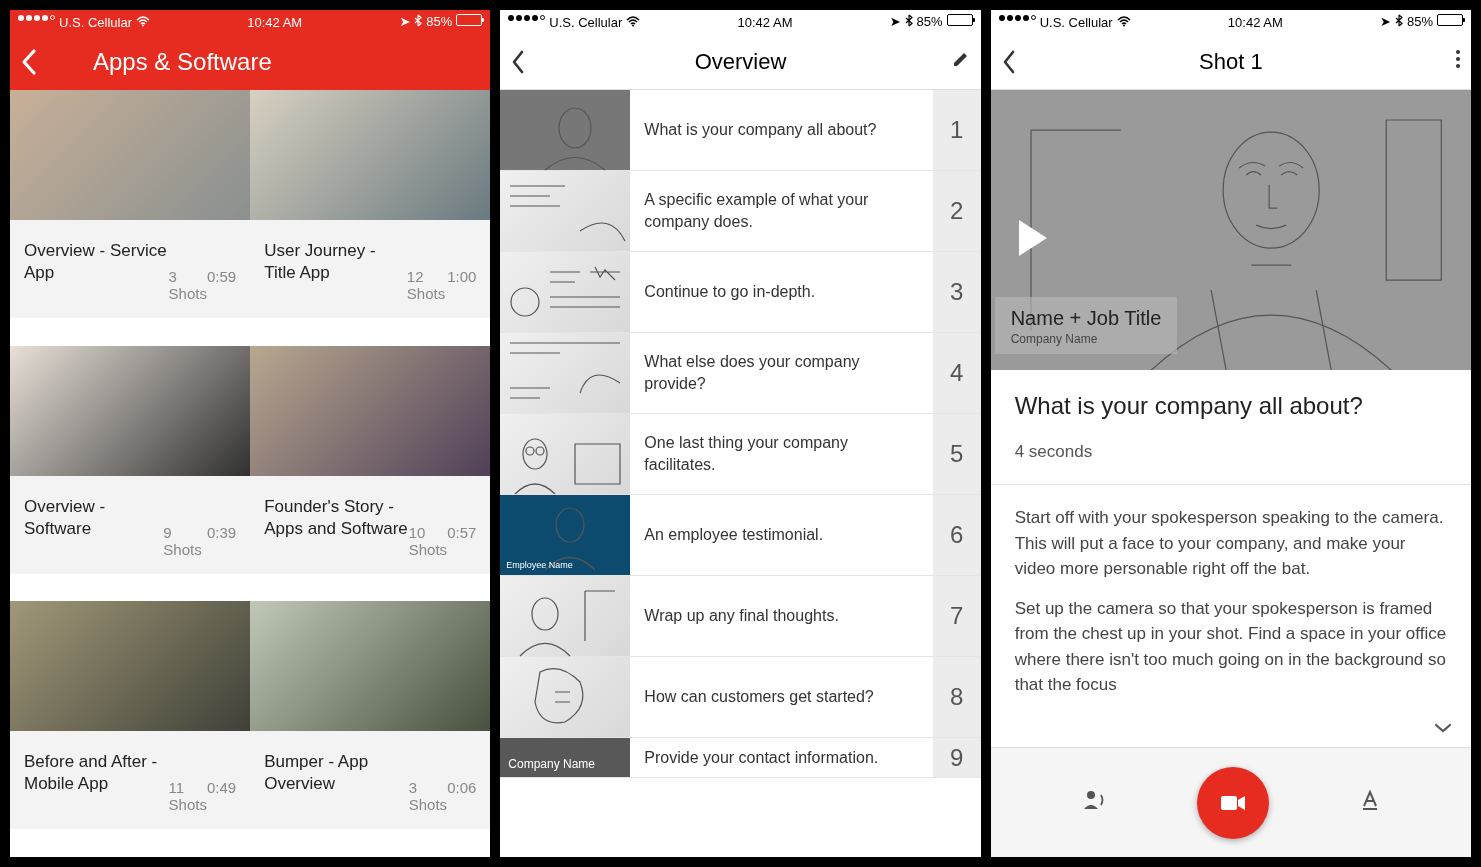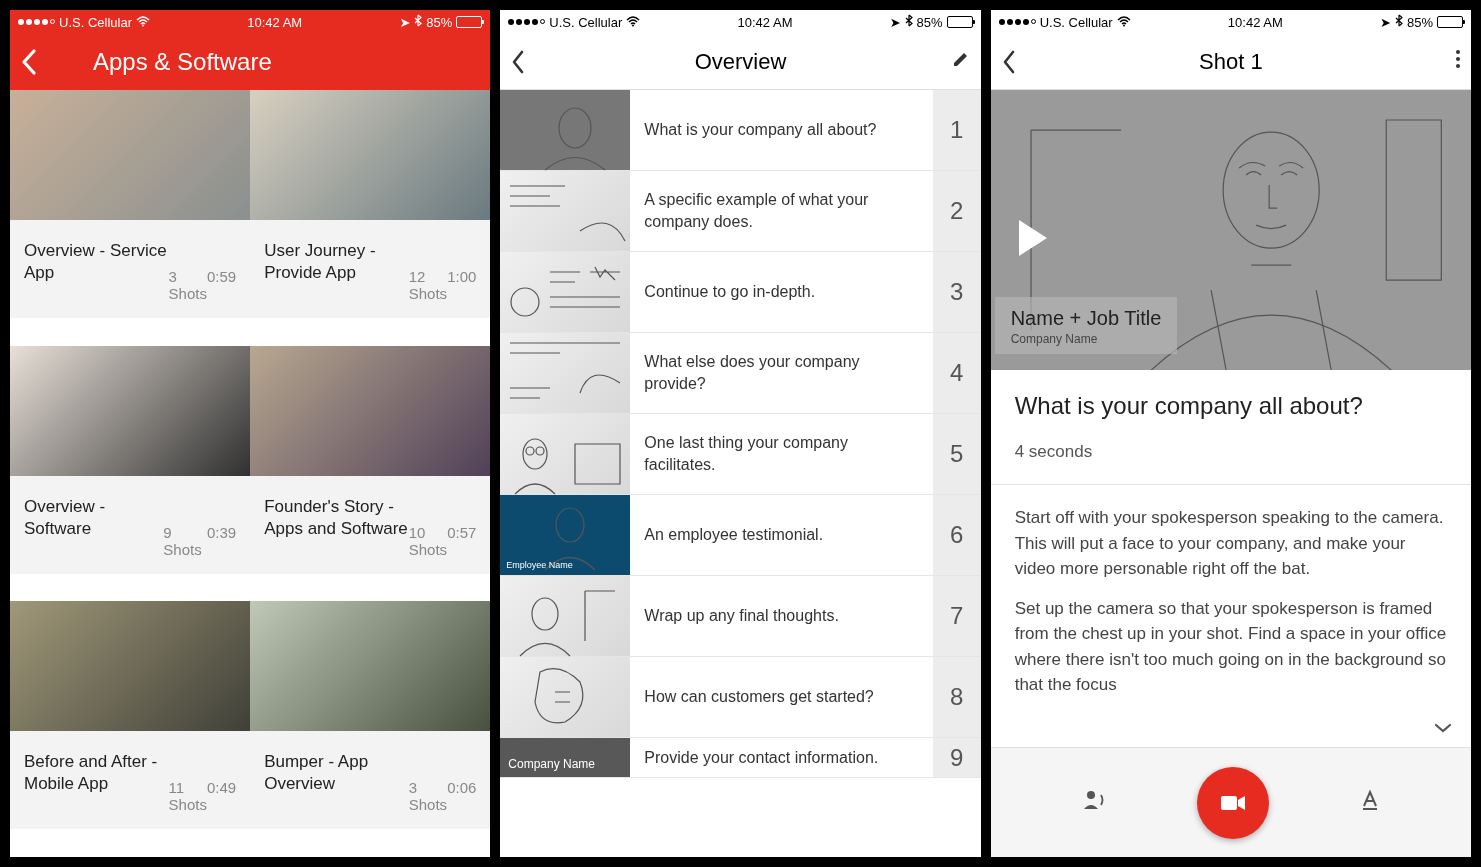--- a/index.html
+++ b/index.html
@@ -23,21 +23,21 @@
   
   .status-bar {
     height: 24px;
     display: flex;
     align-items: center;
     justify-content: space-between;
     padding: 0 8px;
     font-size: 13px;
     font-weight: 500;
   }
-  .status-left, .status-right { display: flex; align-items: center; gap: 4px; }
+  .status-left, .status-right { display: flex; align-items: flex-start; gap: 4px; }
   .status-bar.red { background: #e62b20; color: #fff; }
   .status-bar.white { background: #fff; color: #000; }
   .dots { display: inline-flex; gap: 2px; }
   .dot { width: 6px; height: 6px; border-radius: 50%; }
   .red .dot.f { background: #fff; }
   .red .dot.e { border: 1px solid #fff; width: 5px; height: 5px; }
   .white .dot.f { background: #000; }
   .white .dot.e { border: 1px solid #000; width: 5px; height: 5px; }
   .battery {
     width: 26px; height: 12px; border: 1px solid currentColor; border-radius: 2px;
@@ -190,21 +190,21 @@
         <div class="card-title">Overview - Service App</div>
         <div class="card-meta">
             <span>3 Shots</span>
             <span>0:59</span>
           </div>
       </div>
     </div>
     <div class="card">
       <div class="thumb" style="background:linear-gradient(135deg,#d8d0c0,#6a7a80);"></div>
       <div class="card-info">
-        <div class="card-title">User Journey - Provide App</div>
+        <div class="card-title">User Journey - Title App</div>
         <div class="card-meta">
             <span>12 Shots</span>
             <span>1:00</span>
           </div>
       </div>
     </div>
     <div class="card">
       <div class="thumb" style="background:linear-gradient(135deg,#e8e0d8,#303030);"></div>
       <div class="card-info">
         <div class="card-title">Overview - Software</div>

